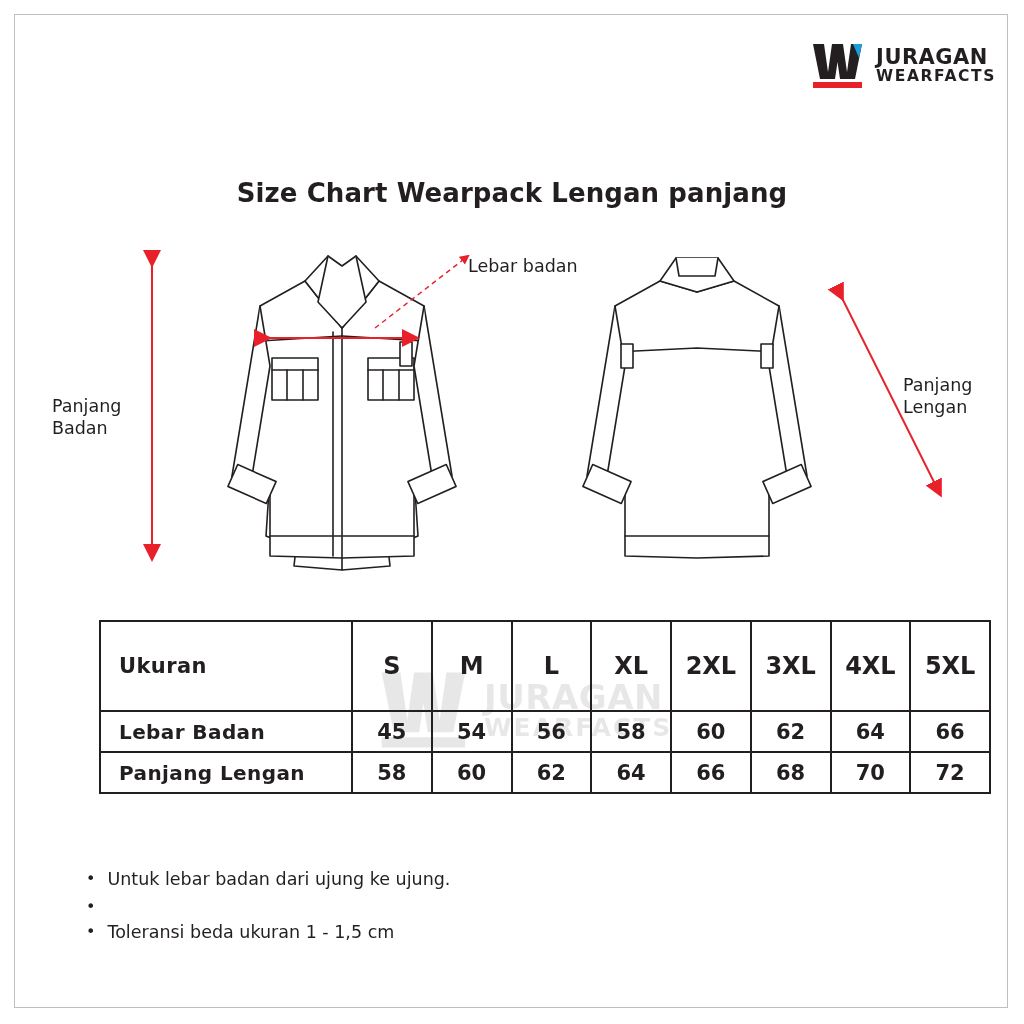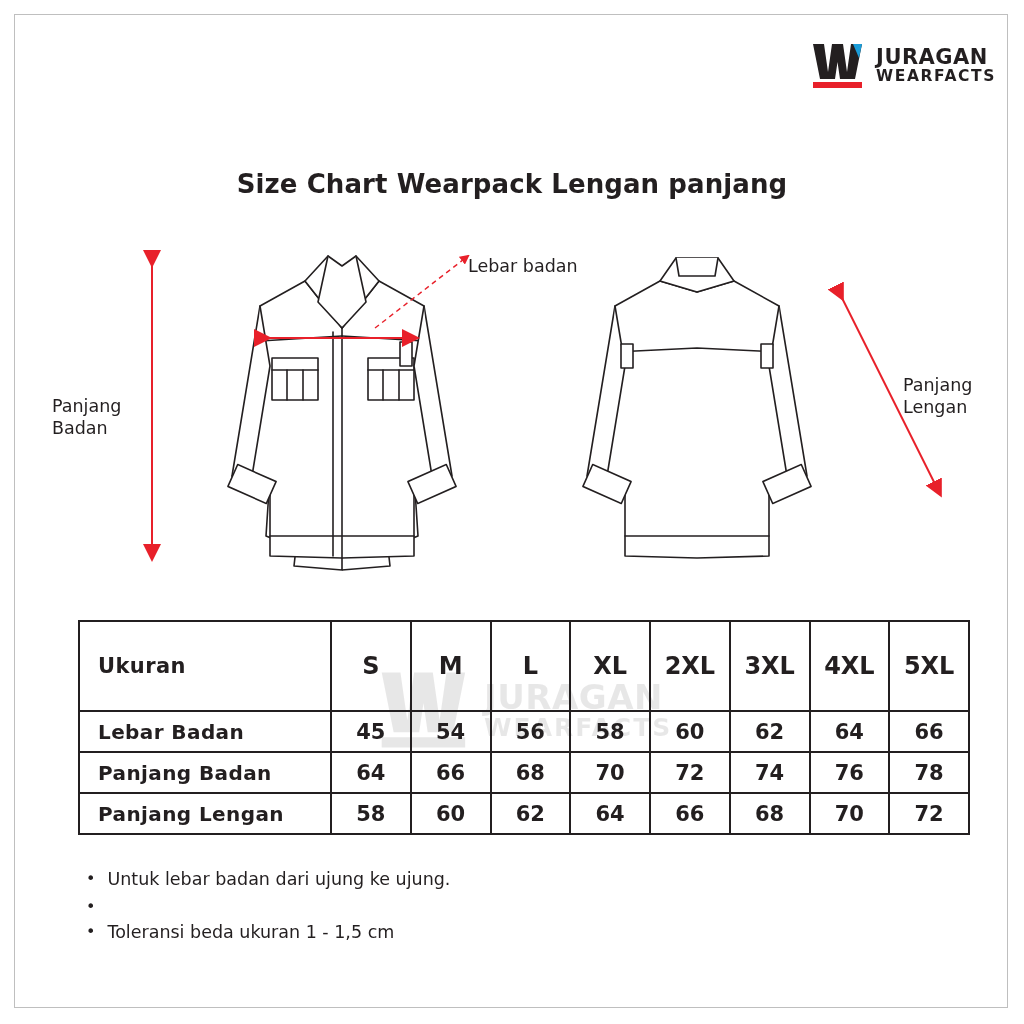--- a/index.html
+++ b/index.html
@@ -54,21 +54,21 @@
   .logo-bottom {
     font-size: 15.5px;
     font-weight: bold;
     letter-spacing: 1.6px;
     color: #231f20;
   }
 
   
   .title {
     position: absolute;
-    top: 169px;
+    top: 178px;
     left: 0;
     width: 1024px;
     text-align: center;
     font-size: 26px;
     font-weight: bold;
     color: #231f20;
     letter-spacing: 0.1px;
   }
 
   
@@ -95,20 +95,21 @@
   .table-wrap {
     position: absolute;
     left: 78px;
     top: 620px;
     width: 868px;
   }
   table.size-table {
     border-collapse: collapse;
     width: 892px;
     table-layout: fixed;
+    margin-left: 21px;
   }
   table.size-table td, table.size-table th {
     border: 2px solid #231f20;
     color: #231f20;
     font-weight: bold;
     text-align: center;
     padding: 0;
     height: 39px;
     font-size: 21px;
   }
@@ -338,31 +339,20 @@
           <td>45</td>
           <td>54</td>
           <td>56</td>
           <td>58</td>
           <td>60</td>
           <td>62</td>
           <td>64</td>
           <td>66</td>
         </tr>
         <tr>
-          <td class="rowhead">Panjang Badan</td>
-          <td>64</td>
-          <td>66</td>
-          <td>68</td>
-          <td>70</td>
-          <td>72</td>
-          <td>74</td>
-          <td>76</td>
-          <td>78</td>
-        </tr>
-        <tr>
           <td class="rowhead">Panjang Lengan</td>
           <td>58</td>
           <td>60</td>
           <td>62</td>
           <td>64</td>
           <td>66</td>
           <td>68</td>
           <td>70</td>
           <td>72</td>
         </tr>

